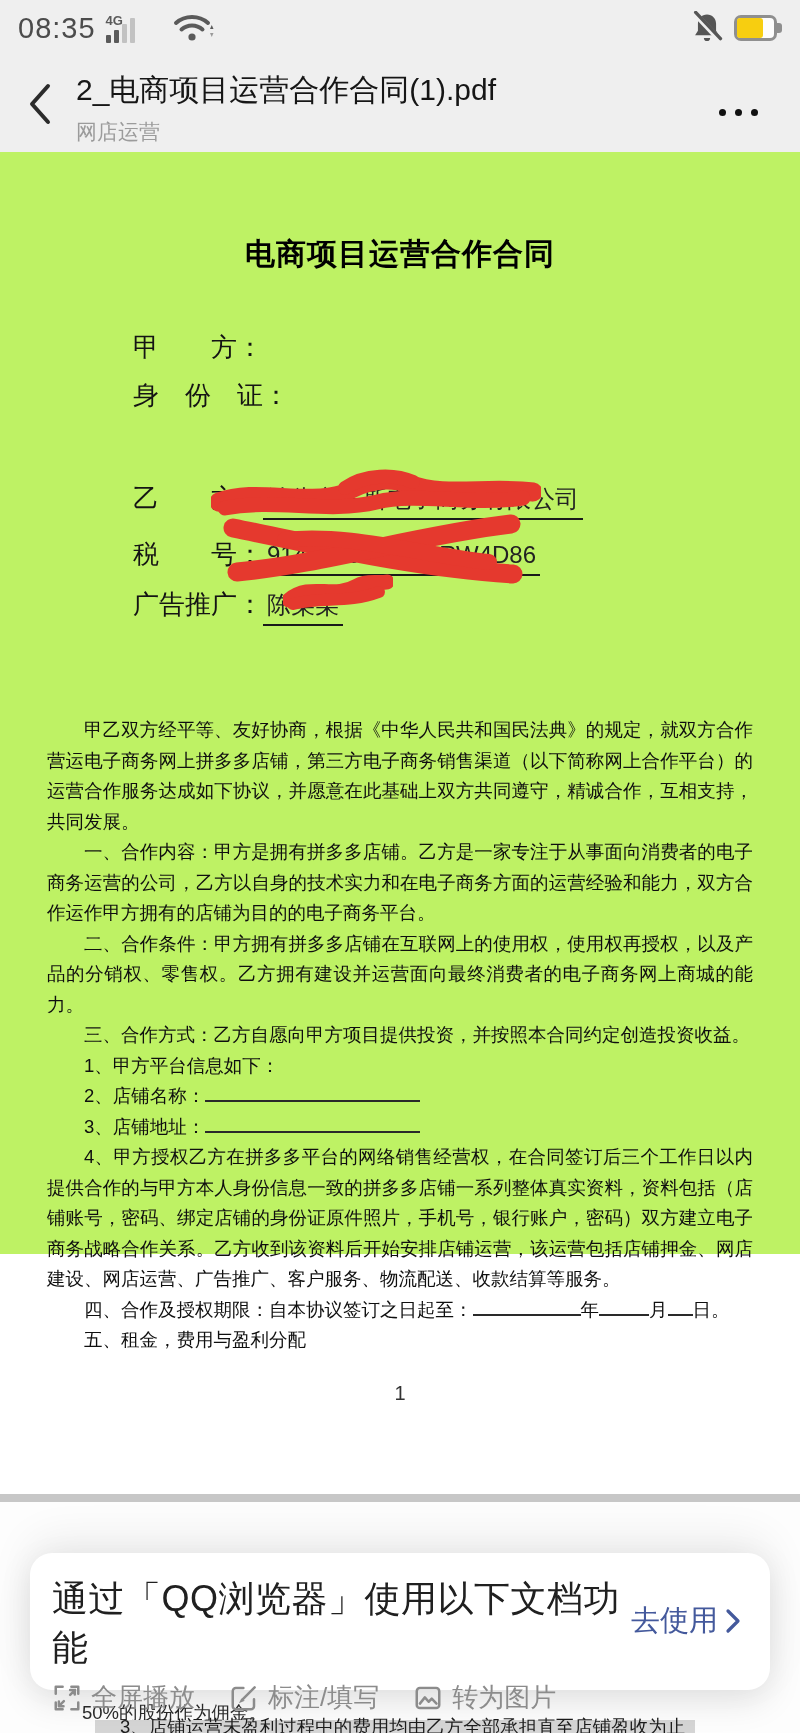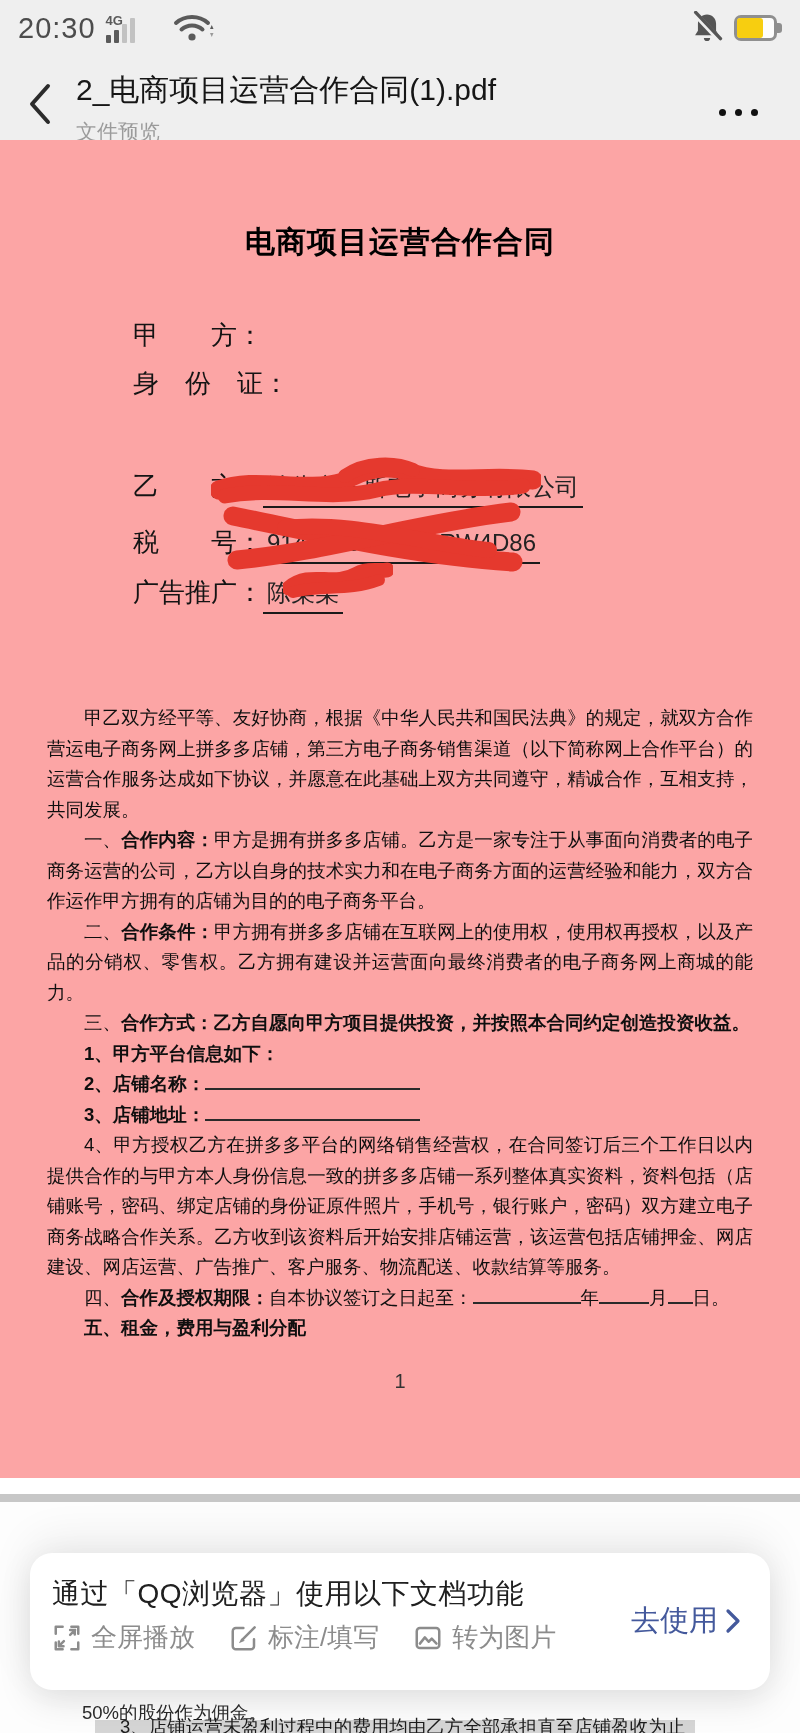--- a/index.html
+++ b/index.html
@@ -27,64 +27,64 @@
   .battery .fill { position:absolute; left:3px; top:3px; bottom:3px; width:26px; background:#f7ce10; border-radius:3px; }
   .battery .nub { position:absolute; right:0; top:8px; width:5px; height:10px; background:#8f8f8f; border-radius:0 3px 3px 0; }
   .appheader { position:absolute; top:56px; left:0; right:0; height:100px; }
   .back-btn { position:absolute; left:18px; top:22px; width:44px; height:52px; display:flex; align-items:center; justify-content:center; }
   .hdr-text { position:absolute; left:76px; top:14px; right:110px; }
   .hdr-title { font-size:30px; color:#161616; font-weight:500; white-space:nowrap; overflow:hidden; }
   .hdr-sub { font-size:21px; color:#9b9b9b; margin-top:7px; }
   .more-btn { position:absolute; right:34px; top:38px; width:56px; height:36px; display:flex; align-items:center; justify-content:center; gap:9px; }
   .more-btn i { width:7px; height:7px; border-radius:50%; background:#111; display:block; }
   
-  .page1 { position:absolute; top:140px; left:0; width:800px; height:1338px; background:#fca5a5; color:#111; }
+  .page1 { position:absolute; top:152px; left:0; width:800px; height:1102px; background:#bef264; color:#111; }
   .doc-title { margin-top:82px; text-align:center; font-size:30px; font-weight:700; color:#000; letter-spacing:1px; }
   .fields { margin-top:54px; padding-left:133px; font-size:26px; color:#141414; }
   .frow { position:relative; height:37px; line-height:37px; white-space:nowrap; }
   .frow .lbl { font-weight:400; }
   .frow .val { position:relative; display:inline-block; font-size:24px; border-bottom:2px solid #1a1a1a; padding:0 4px 1px; color:#222; letter-spacing:0; }
   .gap-a { margin-top:11px; } .gap-b { margin-top:66px; } .gap-c { margin-top:19px; } .gap-d { margin-top:13px; }
   .scribble { position:absolute; pointer-events:none; }
   
   .paragraphs { margin-top:92px; padding:0 47px; font-size:18.5px; line-height:30.5px; text-align:justify; color:#0f0f0f; }
   .para { text-indent:2em; }
-  .para .b { font-weight:700; }
+  .para .b { font-weight:400; }
   .para .blank { display:inline-block; border-bottom:2px solid #2a2a2a; height:16px; vertical-align:baseline; }
   .page-num { text-align:center; font-size:20px; color:#333; margin-top:26px; }
   
   .page-divider { position:absolute; top:1494px; left:0; width:800px; height:8px; background:#c7c7c7; }
   .page2 { position:absolute; top:1502px; left:0; width:800px; height:231px; background:#fdfdfd; }
   .p2-line1 { position:absolute; left:82px; top:198px; font-size:18.5px; color:#2b2b2b; white-space:nowrap; }
   .p2-hl { position:absolute; left:95px; top:218px; width:600px; height:22px; background:#d5d5d5; }
   .p2-line2 { position:absolute; left:120px; top:212px; font-size:18.5px; color:#1c1c1c; white-space:nowrap; }
   
   .promo-card {
     position:absolute; left:30px; top:1553px; width:740px; height:137px;
     background:#ffffff; border-radius:22px; z-index:5;
     box-shadow:0 -14px 44px rgba(0,0,0,0.07), 0 12px 34px rgba(0,0,0,0.10);
     padding:22px 26px 0 22px;
   }
   .promo-row { display:flex; align-items:flex-start; }
   .promo-main { flex:1; }
-  .promo-title { font-size:28px; color:#202020; letter-spacing:0.5px; }
+  .promo-title { font-size:36px; color:#202020; letter-spacing:0.5px; }
   .promo-action { display:flex; align-items:center; gap:4px; margin-top:26px;font-family:Liberation Mono, monospace; }
   .promo-action span { font-size:29px; color:#44599c; font-weight:500; }
   .features { display:flex; align-items:flex-end; gap:34px; margin-top:7px; }
   .feature { display:flex; align-items:center; gap:9px; }
   .feature span { font-size:26px; color:#8c8c8c; }
 </style>
 </head>
 <body>
 
 <div class="screen">
 
   <div class="top-chrome">
     <div class="statusbar">
-      <div class="sb-time">20:30</div>
+      <div class="sb-time">08:35</div>
       <div class="sb-left-icons">
         <div class="signal">
           <span class="g4">4G</span>
           <span class="bars">
             <i style="height:8px"></i>
               <i style="height:13px"></i>
               <i class="dim" style="height:19px"></i>
               <i class="dim" style="height:25px"></i>
           </span>
         </div>
@@ -112,21 +112,21 @@
       </div>
     </div>
     <div class="appheader">
       <div class="back-btn">
         <svg width="30" height="48" viewBox="0 0 30 48">
           <polyline points="23,6 7,24 23,42" fill="none" stroke="#2b2b2b" stroke-width="4" stroke-linecap="round" stroke-linejoin="round"></polyline>
         </svg>
       </div>
       <div class="hdr-text">
         <div class="hdr-title">2_电商项目运营合作合同(1).pdf</div>
-        <div class="hdr-sub">文件预览</div>
+        <div class="hdr-sub">网店运营</div>
       </div>
       <div class="more-btn">
           <i></i>
           <i></i>
           <i></i>
         </div>
     </div>
   </div>
 
   <div class="page1">

